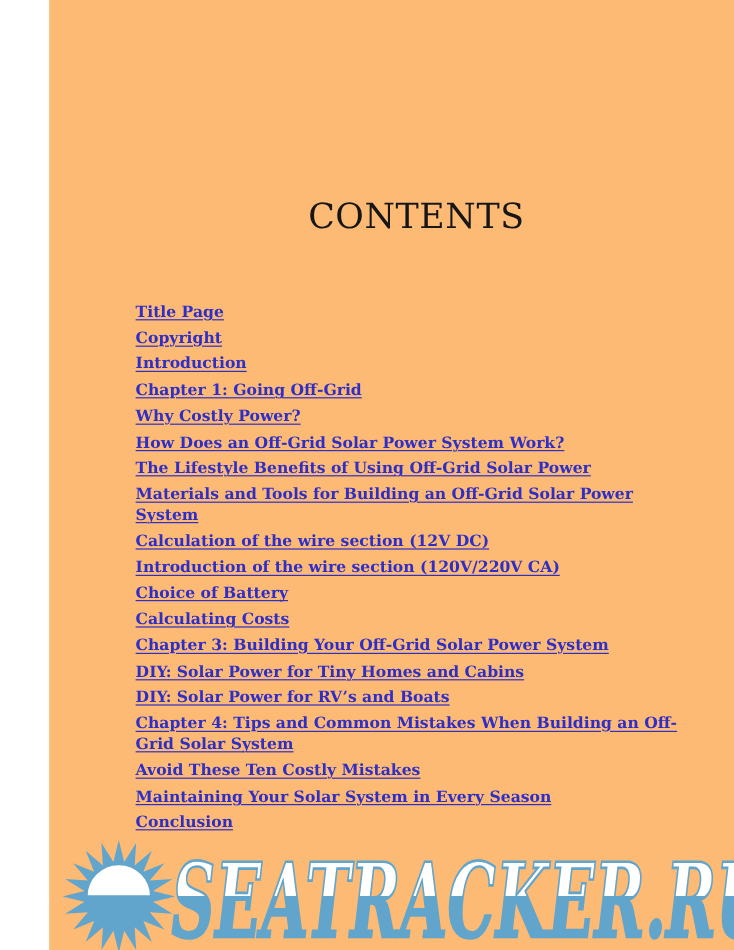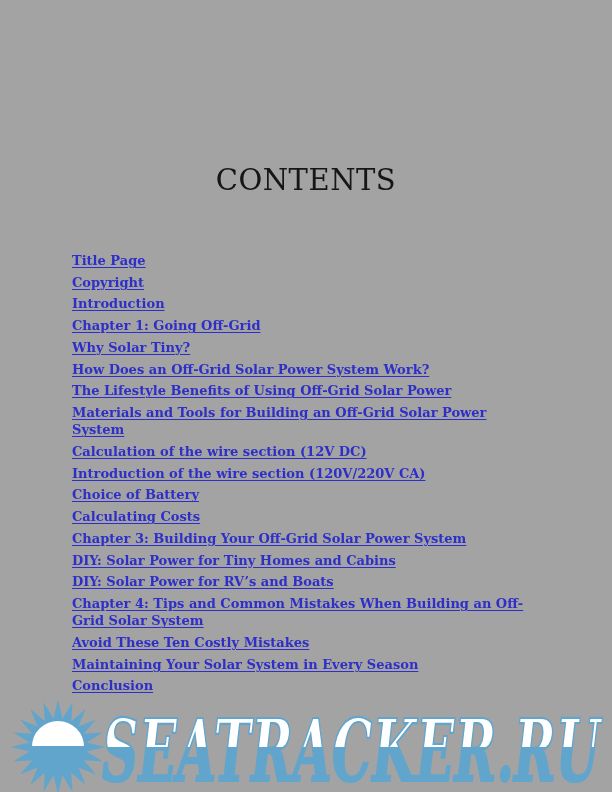--- a/index.html
+++ b/index.html
@@ -7,21 +7,22 @@
     width: 612px;
     height: 792px;
     background: #ffffff;
     position: relative;
     overflow: hidden;
     font-family: "DejaVu Serif", "Liberation Serif", serif;
   }
   .page {
     position: absolute;
     inset: 0;
-    background: #a3a3a3;
+    background: #fdba74;
+    margin-left: 41px;
   }
   .page-title {
     position: absolute;
     top: 161px;
     left: 0;
     width: 612px;
     text-align: center;
     font-size: 29px;
     font-weight: 400;
     line-height: 38px;
@@ -64,21 +65,21 @@
 
   <h1 class="page-title">CONTENTS</h1>
 
   <nav class="toc">
     <div>
 
     <a href="#" class="toc-link">Title Page</a>
         <a href="#" class="toc-link">Copyright</a>
         <a href="#" class="toc-link">Introduction</a>
         <a href="#" class="toc-link">Chapter 1: Going Off-Grid</a>
-        <a href="#" class="toc-link">Why Solar Tiny?</a>
+        <a href="#" class="toc-link">Why Costly Power?</a>
         <a href="#" class="toc-link">How Does an Off-Grid Solar Power System Work?</a>
         <a href="#" class="toc-link">The Lifestyle Benefits of Using Off-Grid Solar Power</a>
         <a href="#" class="toc-link">Materials and Tools for Building an Off-Grid Solar Power System</a>
         <a href="#" class="toc-link">Calculation of the wire section (12V DC)</a>
         <a href="#" class="toc-link">Introduction of the wire section (120V/220V CA)</a>
         <a href="#" class="toc-link">Choice of Battery</a>
         <a href="#" class="toc-link">Calculating Costs</a>
         <a href="#" class="toc-link">Chapter 3: Building Your Off-Grid Solar Power System</a>
         <a href="#" class="toc-link">DIY: Solar Power for Tiny Homes and Cabins</a>
         <a href="#" class="toc-link">DIY: Solar Power for RV’s and Boats</a>

